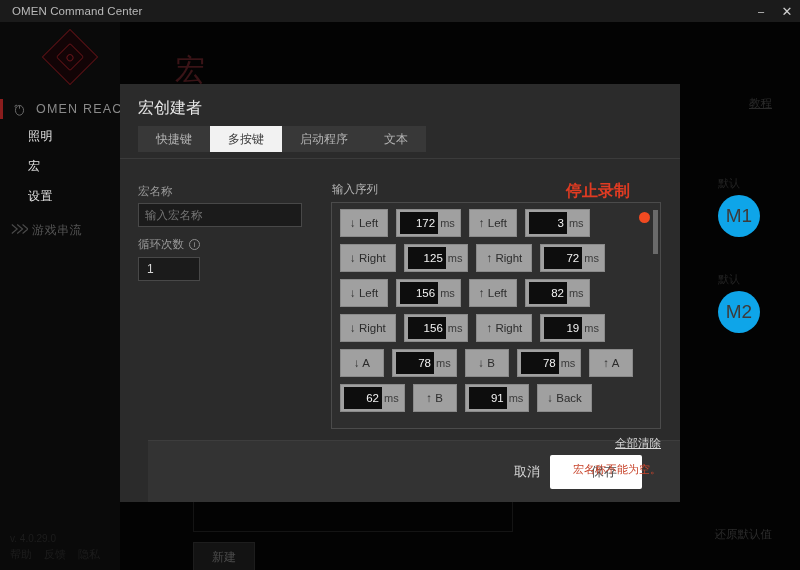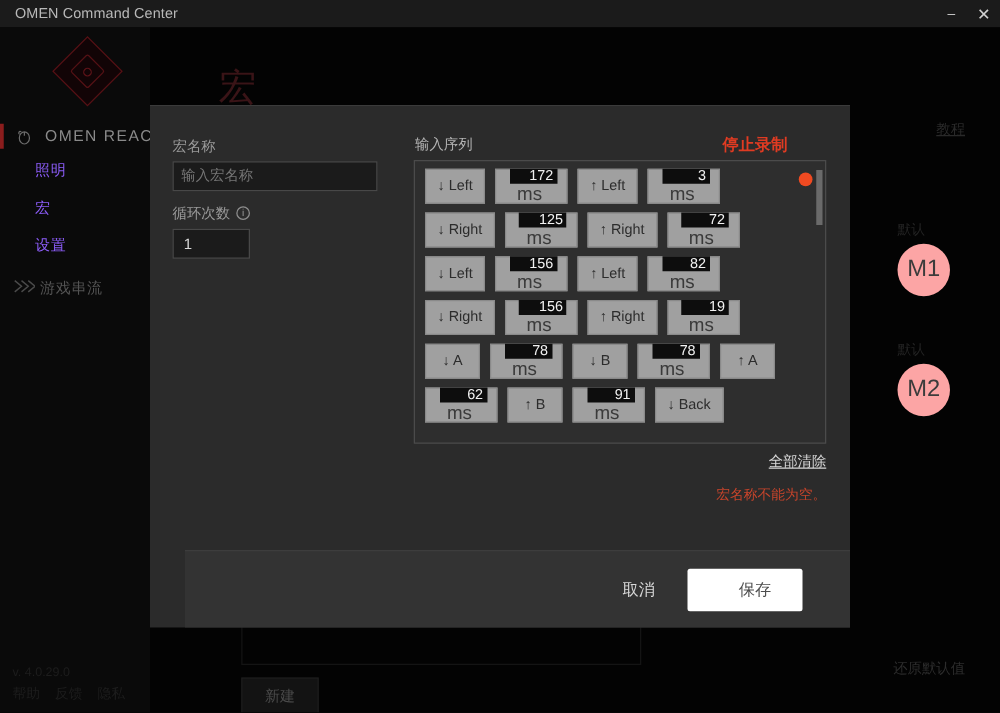--- a/index.html
+++ b/index.html
@@ -101,21 +101,21 @@
   .device-label {
     margin-left: 10px;
     color: #8a8a8a;
     font-size: 12.5px;
     letter-spacing: 1.2px;
   }
 
   .nav-item {
     position: absolute;
     left: 28px;
-    color: #8b5cf6;
+    color: #e5e5e5;
     font-size: 12px;
     letter-spacing: .5px;
   }
   .nav-item.n0 { top: 106px; }
   .nav-item.n1 { top: 136px; }
   .nav-item.n2 { top: 166px; }
 
   .stream-row {
     position: absolute;
     left: 8px; top: 200px;
@@ -144,21 +144,21 @@
     text-decoration: underline;
   }
 
   .profile-block { position: absolute; right: 40px; }
   .profile-block.p1 { top: 154px; }
   .profile-block.p2 { top: 250px; }
   .profile-caption { color: #232323; font-size: 11px; margin-bottom: 4px; }
   .profile-circle {
     width: 42px; height: 42px;
     border-radius: 50%;
-    background: #fca5a5;
+    background: #0ea5e9;
     color: #3c3c3c;
     font-size: 19px;
     display: flex; align-items: center; justify-content: center;
   }
 
   .macro-list-box {
     position: absolute;
     left: 73px; top: 130px;
     width: 320px; height: 380px;
     border: 1px solid #141414;
@@ -289,21 +289,21 @@
     position: absolute;
     left: 212px; top: 23px;
     color: #b4b4b4;
     font-size: 11.5px;
     display: flex; align-items: center; gap: 5px; flex-direction: column;
   }
   .stop-record {
     position: absolute;
     right: 50px; top: 22px;
     color: #e03b22;
-    font-size: 13px;
+    font-size: 16px;
     font-weight: bold;
   }
 
   .seq-box {
     position: absolute;
     left: 211px; top: 43px;
     width: 330px; height: 227px;
     background: #2e2e2e;
     border: 1px solid #4b4b4b;
     overflow: hidden;
@@ -334,35 +334,34 @@
     justify-content: center;
     color: #2c2c2c;
     font-size: 11.5px;
     padding: 0 9px;
     white-space: nowrap;
   }
   .chip.delay {
     background: #a0a0a0;
     padding: 0;
     min-width: 58px;
-    flex-direction: column;
   }
   .chip.delay .val {
     background: #0d0d0d;
     color: #f2f2f2;
     height: 22px;
     min-width: 38px;
     margin: 0 0 0 3px;
     display: flex; align-items: center; justify-content: flex-end;
     padding: 0 3px 0 6px;
     font-size: 11.5px;
   }
   .chip.delay .unit {
     color: #3a3a3a;
-    font-size: 15px;
+    font-size: 11px;
     padding: 0 5px 0 2px;
   }
 
   .seq-scrollbar {
     position: absolute;
     right: 2px; top: 3px;
     width: 5px; height: 221px;
     background: transparent;
   }
   .seq-scrollthumb {
@@ -387,21 +386,21 @@
   }
 
   .dialog-footer {
     height: 62px;
     background: #333333;
     border-top: 1px solid #3d3d3d;
     display: flex;
     align-items: center;
     justify-content: flex-end;
     padding-right: 38px;
-    gap: 22px;
+    gap: 6px;
     margin-left: 28px;
   }
   .btn-cancel {
     color: #d8d8d8;
     font-size: 13px;
     padding: 6px 4px;
   }
   .btn-save {
     width: 92px; height: 34px;
     background: #ffffff;
@@ -481,20 +480,29 @@
     <div class="version-text">v. 4.0.29.0</div>
     <div class="footer-links">
       <span>帮助</span>
       <span>反馈</span>
       <span>隐私</span>
     </div>
   </div>
 
   <div class="dialog">
 
+    <div class="dialog-head">
+      <div class="dialog-title">宏创建者</div>
+      <div class="tabbar">
+        <div class="tab">快捷键</div>
+        <div class="tab active">多按键</div>
+        <div class="tab">启动程序</div>
+        <div class="tab">文本</div>
+      </div>
+    </div>
     <div class="dialog-sep"></div>
 
     <div class="dialog-body">
 
       <div class="field-label lbl-name">宏名称</div>
       <input class="text-input" type="text" placeholder="输入宏名称" style="">
 
       <div class="field-label lbl-loop">
         <span>循环次数</span>
         <span class="info-icon">i</span>

